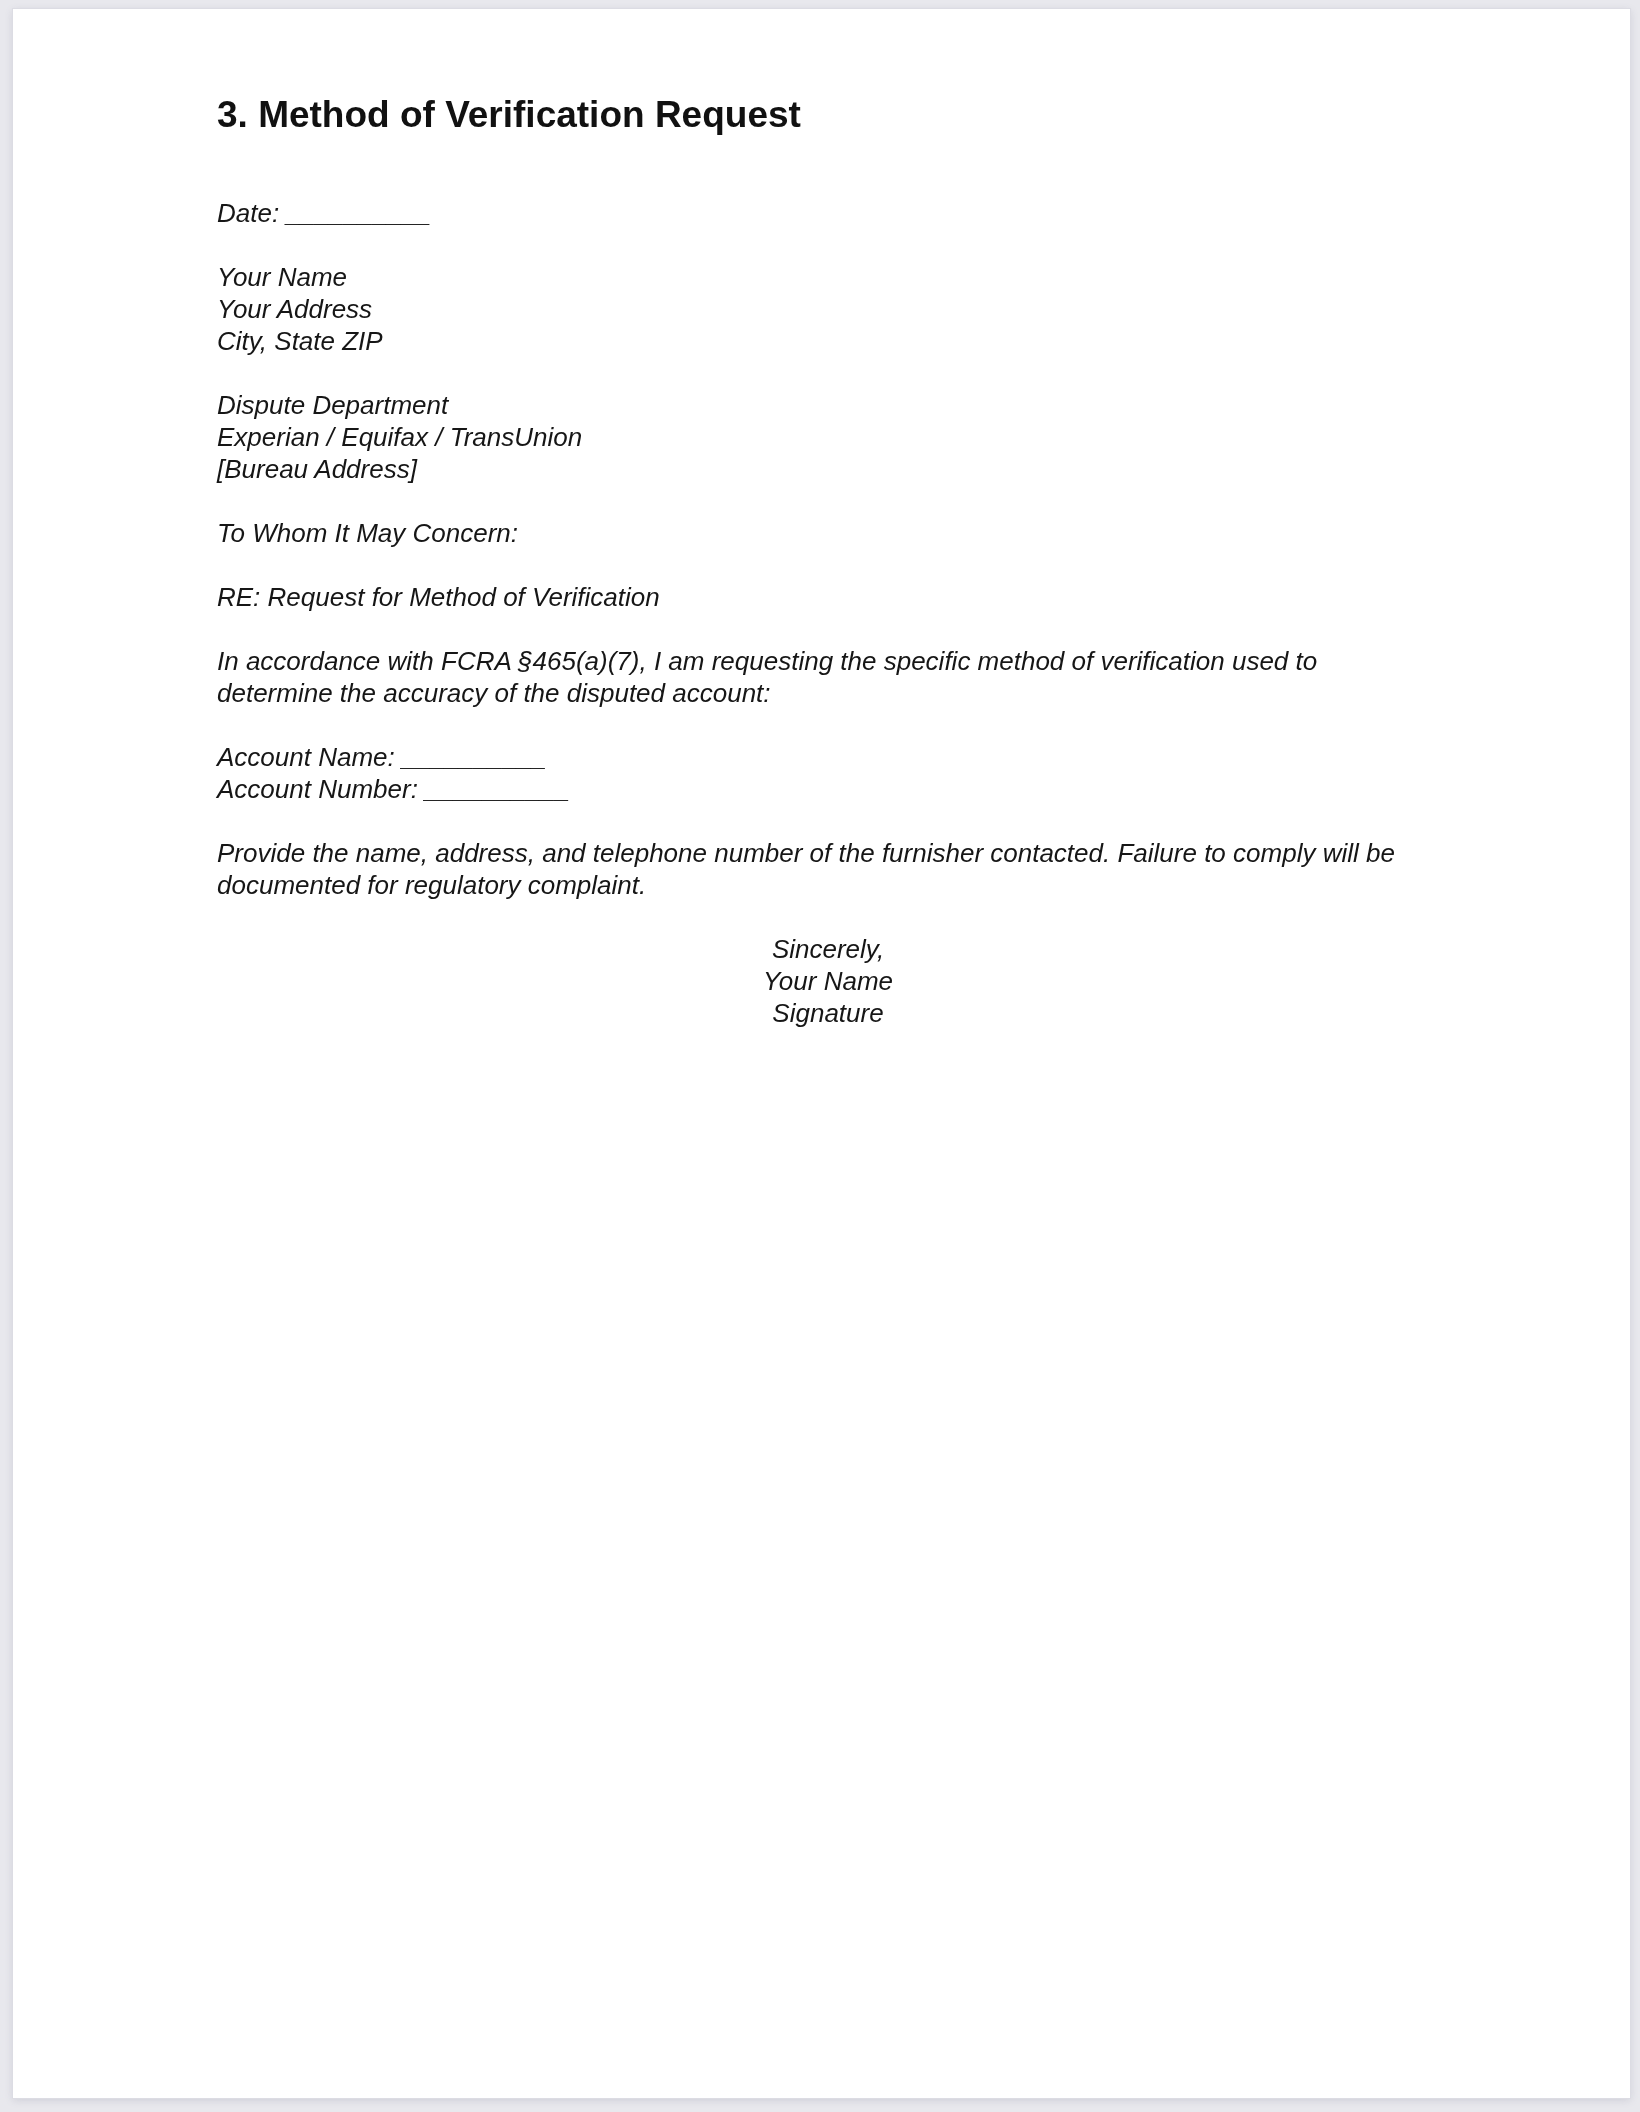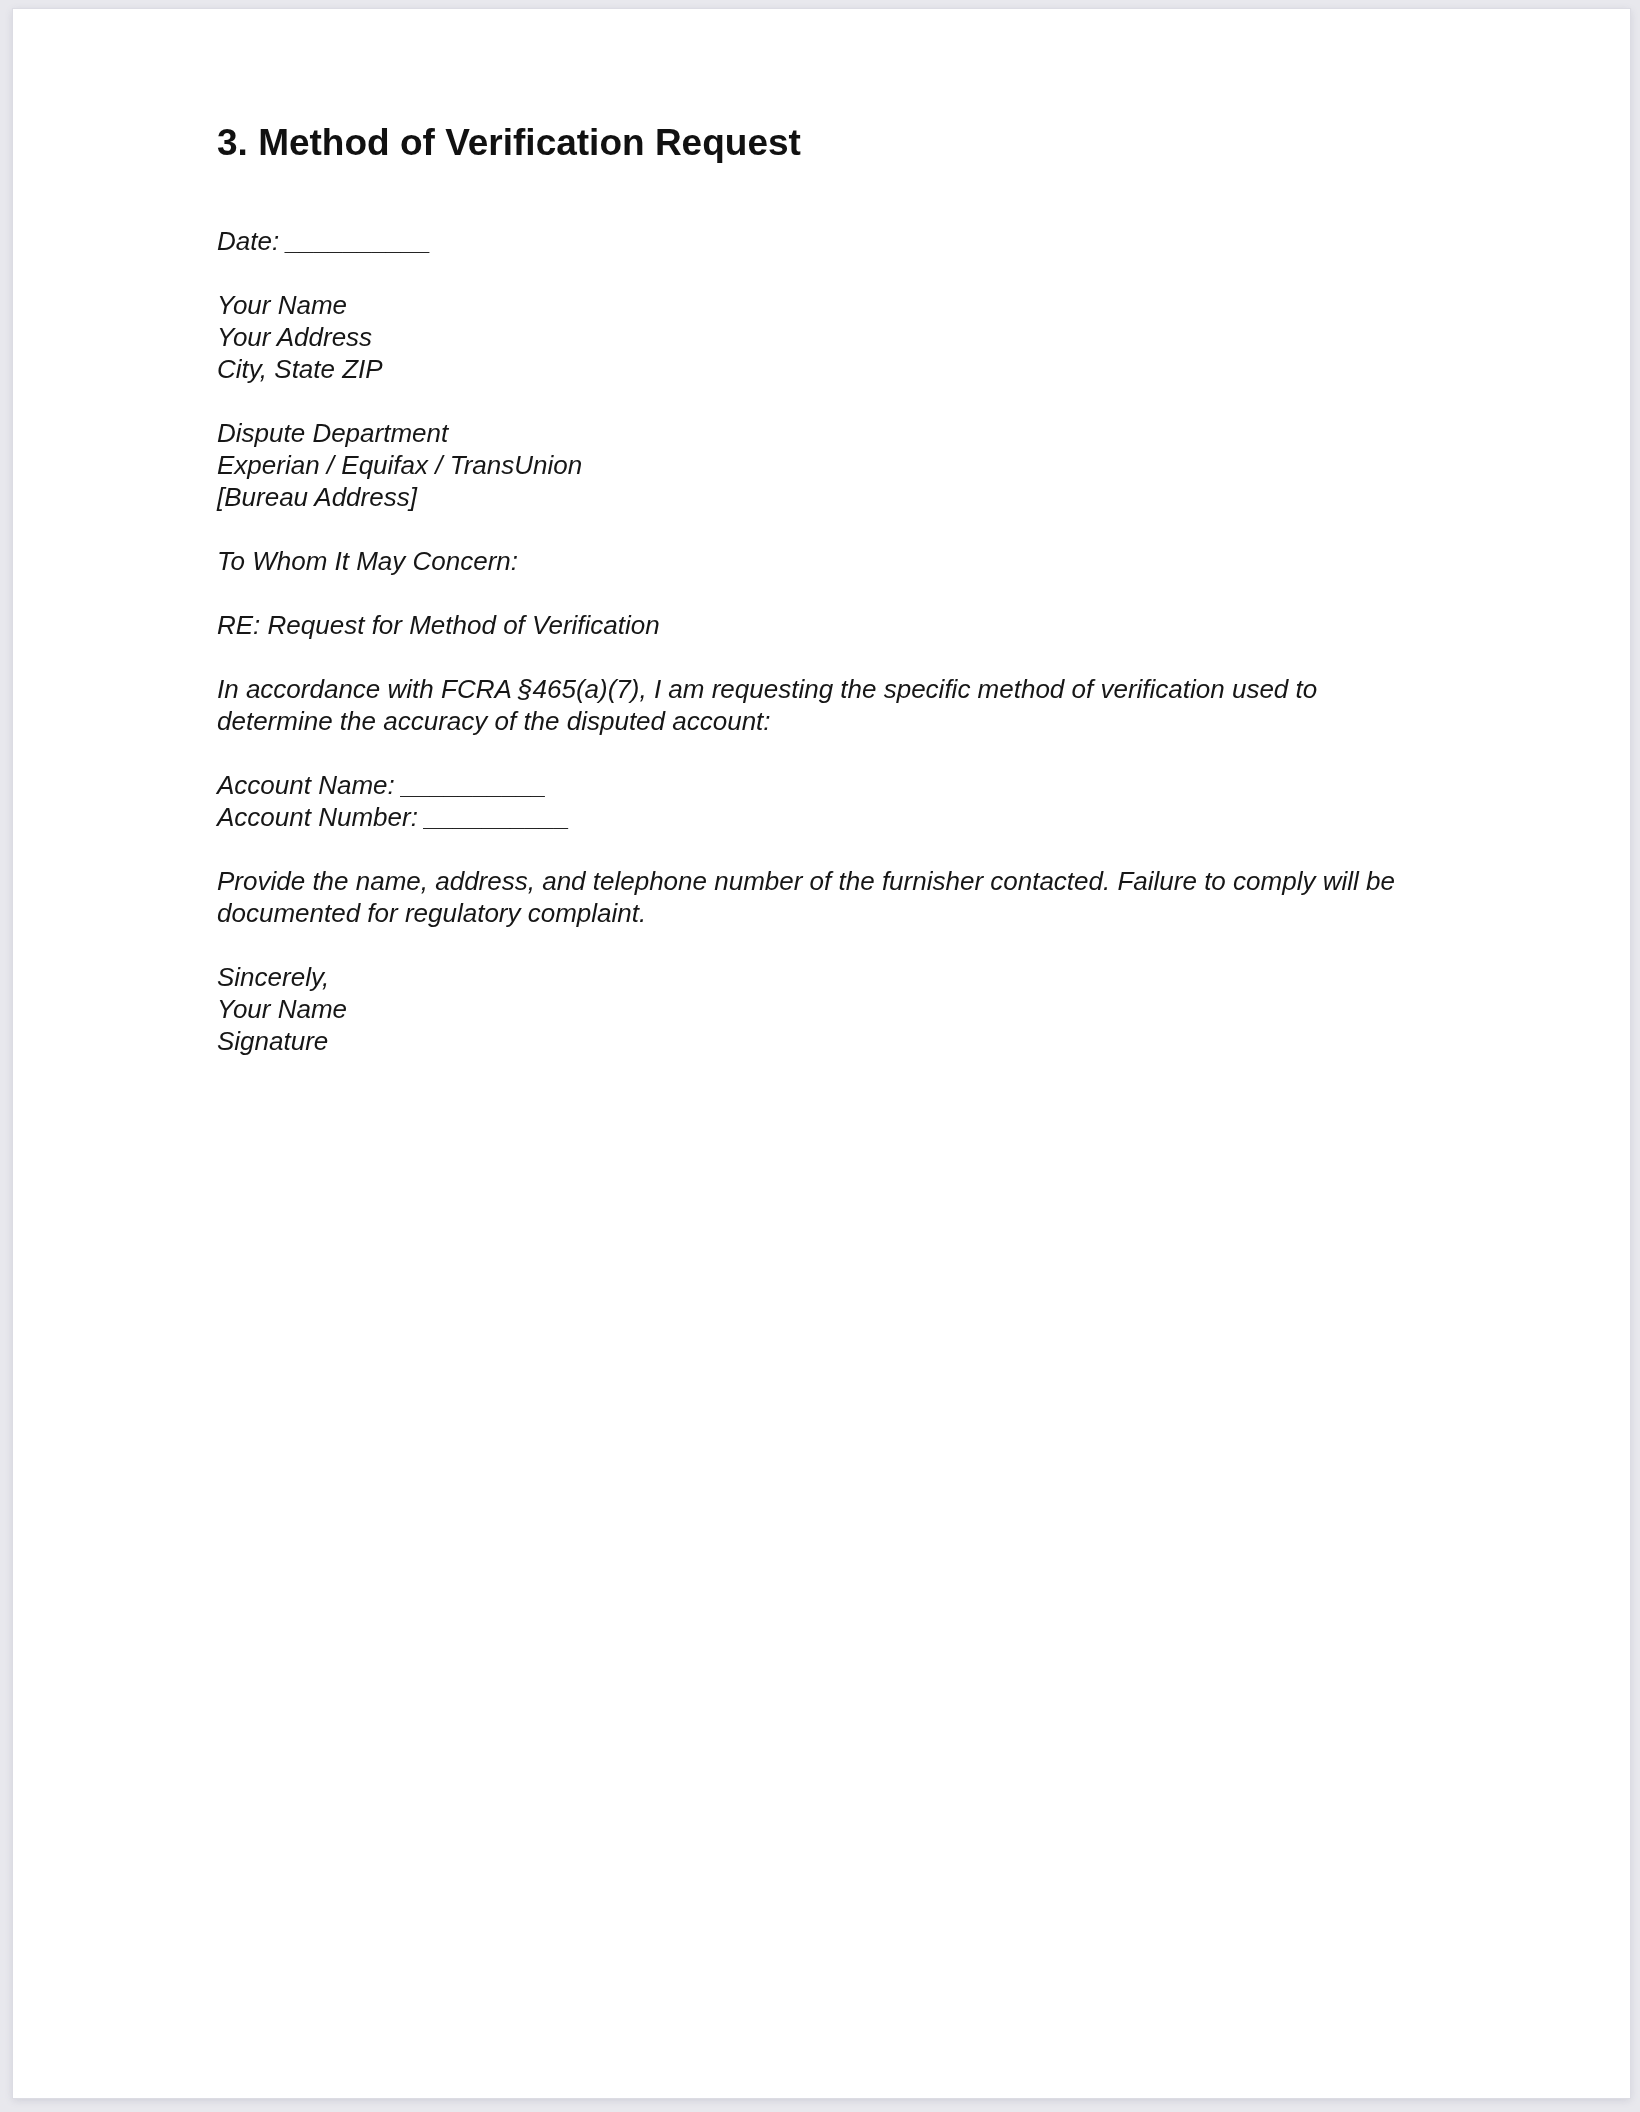--- a/index.html
+++ b/index.html
@@ -16,41 +16,42 @@
   }
   .page {
     position: absolute;
     left: 13px;
     top: 9px;
     right: 10px;
     bottom: 14px;
     background: #ffffff;
     box-shadow: 0 0 0 1px #dcdce3, 0 2px 8px rgba(80, 80, 110, 0.18);
     box-sizing: border-box;
-    padding: 112px 0 0 204px;
+    padding: 84px 0 0 204px;
   }
   .letter {
     width: 1222px;
     font-size: 26px;
     line-height: 32px;
     color: #161616;
   }
   .title {
     font-size: 37px;
     line-height: 44px;
     font-weight: 700;
     margin: 0 0 60px 0;
     color: #111111;
   }
   .para {
     margin: 0 0 32px 0;
     font-style: italic;
   }
   .para:last-child {
     margin-bottom: 16px;
+    text-align: center;
   }
   .blank {
     letter-spacing: 0;
     white-space: pre;
   }
 </style>
 </head>
 <body>
 
 <div class="page">

